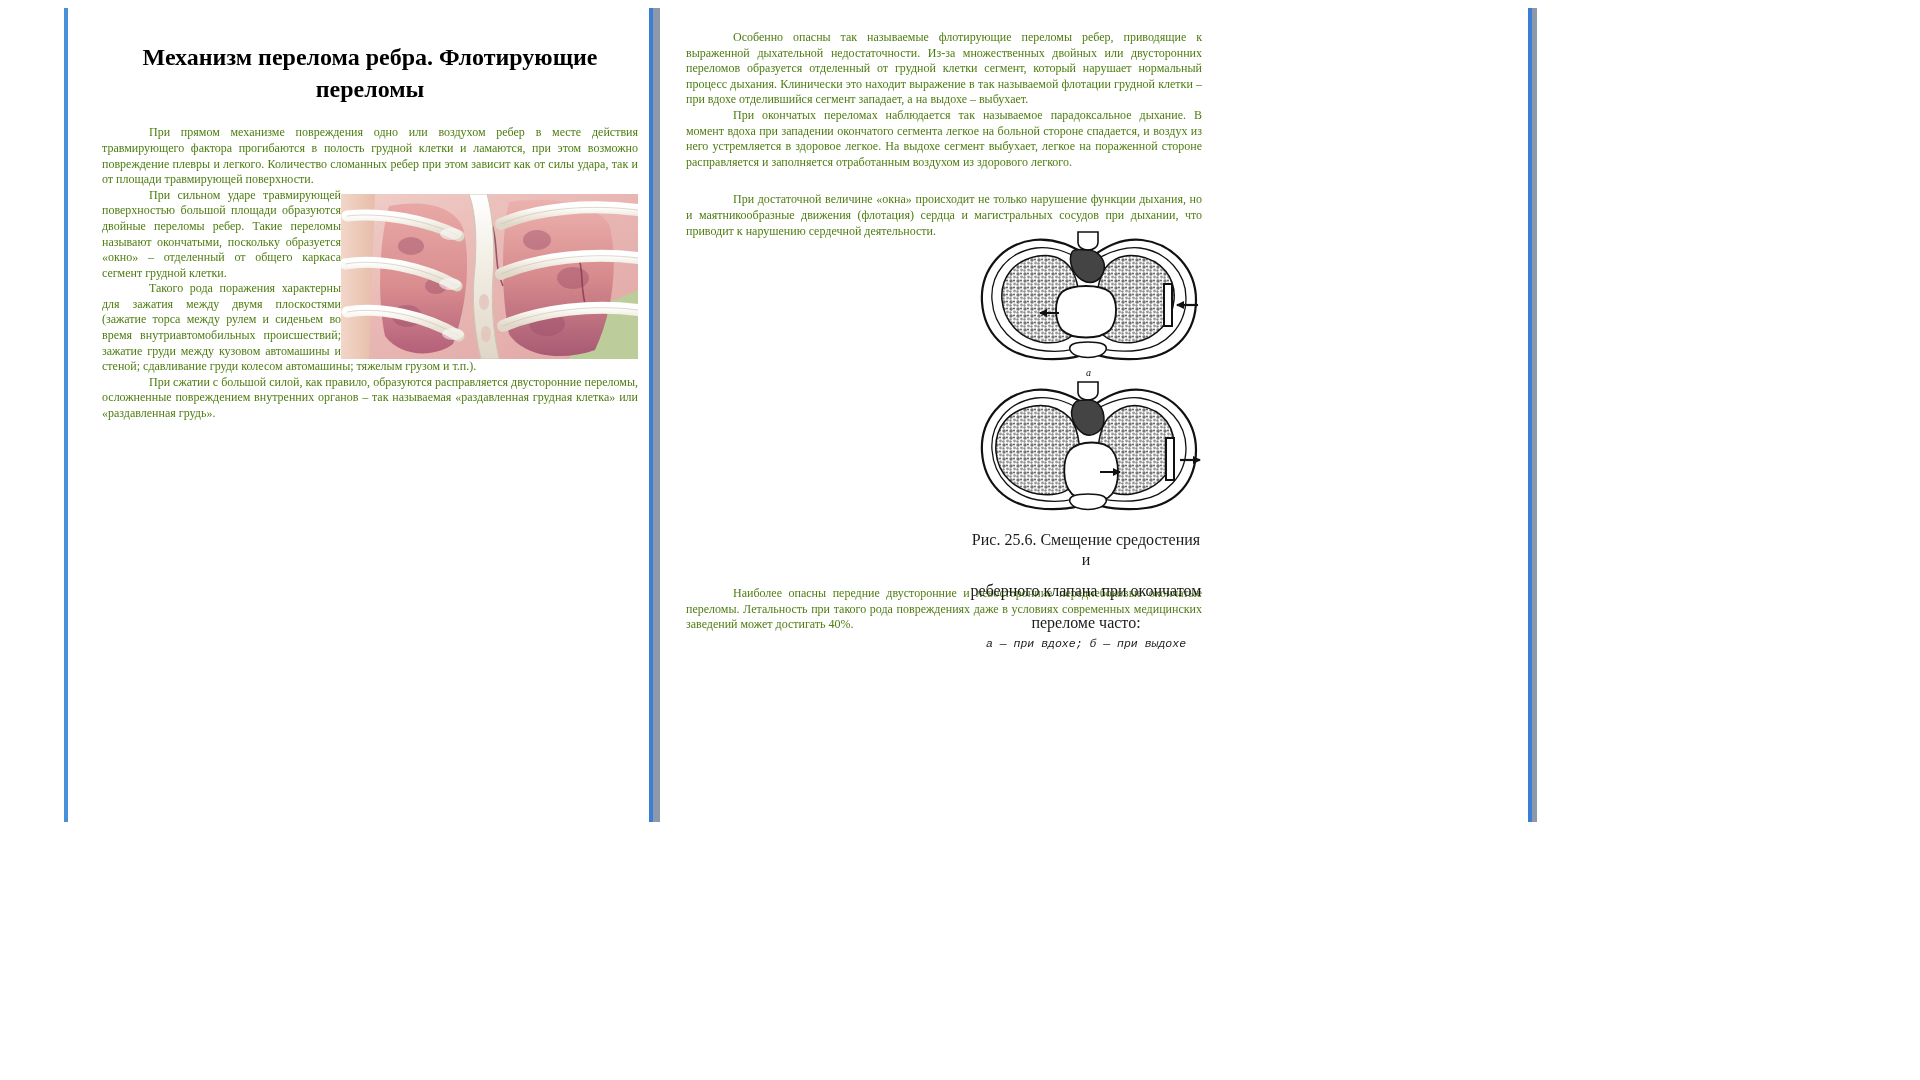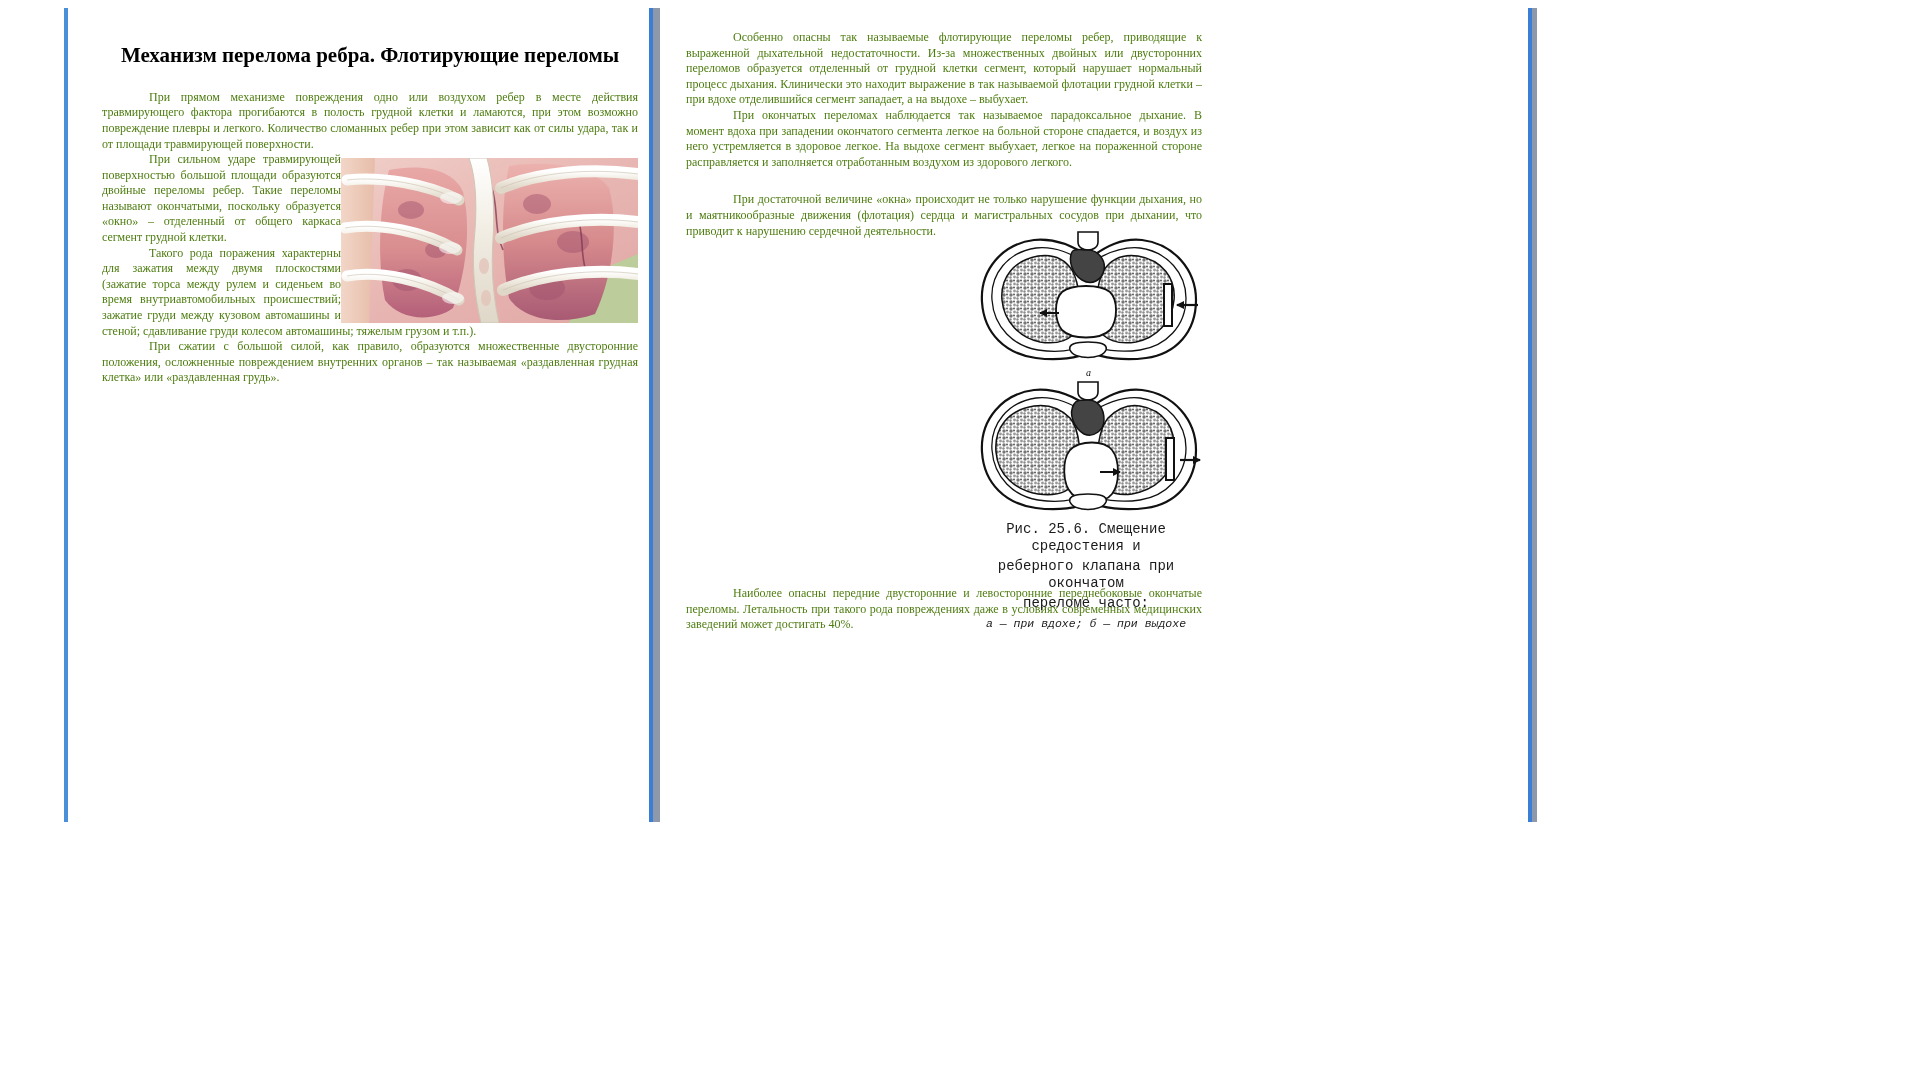--- a/index.html
+++ b/index.html
@@ -83,21 +83,21 @@
     background: #8d98ab;
   }
 
   
   .col {
     position: absolute;
     box-sizing: border-box;
   }
 
   .doc-title {
-    font-size: 21px;
+    font-size: 24px;
     font-weight: bold;
     text-align: center;
     line-height: 1.32;
     color: #000000;
   }
 
   p.body {
     margin: 0;
     font-size: 12px;
     line-height: 1.30;
@@ -143,25 +143,25 @@
 
   
   .med-figure {
     position: absolute;
     left: 970px;
     top: 228px;
     width: 232px;
     text-align: center;
   }
   .med-figure .fig-caption {
-    font-family: Liberation Mono, monospace;
-    font-size: 14px;
+    font-family: Liberation Serif, serif;
+    font-size: 16px;
     line-height: 1.22;
     color: #1b1b1b;
-    margin-top: 3px;
+    margin-top: 12px;
     text-align: center;
   }
   .med-figure .fig-sub {
     font-family: Liberation Mono, monospace;
     font-size: 11.5px;
     font-style: italic;
     color: #1b1b1b;
     margin-top: 5px;
     text-align: center;
   }
@@ -273,21 +273,21 @@
               <ellipse cx="112" cy="140" rx="11" ry="6"></ellipse>
             </g>
           </g>
         </svg>
       </div>
 
       <p class="body">При сильном ударе травмирующей поверхностью большой площади образуются двойные переломы ребер. Такие переломы называют окончатыми, поскольку образуется «окно» – отделенный от общего каркаса сегмент грудной клетки.</p>
     </div>
 
     <p class="body">Такого рода поражения характерны для зажатия между двумя плоскостями (зажатие торса между рулем и сиденьем во время внутриавтомобильных происшествий; зажатие груди между кузовом автомашины и стеной; сдавливание груди колесом автомашины; тяжелым грузом и т.п.).</p>
-    <p class="body">При сжатии с большой силой, как правило, образуются множественные двусторонние положения, осложненные повреждением внутренних органов – так называемая «раздавленная грудная клетка» или «раздавленная грудь».</p>
+    <p class="body">При сжатии с большой силой, как правило, образуются расправляется двусторонние переломы, осложненные повреждением внутренних органов – так называемая «раздавленная грудная клетка» или «раздавленная грудь».</p>
   </div>
 
   <div class="gutter-rule"></div>
   <div class="gutter-rule2"></div>
   <div class="page-right-edge"></div>
   <div class="page-right-edge2"></div>
 
   <div class="col" id="right-text">
     <p class="body">Особенно опасны так называемые флотирующие переломы ребер, приводящие к выраженной дыхательной недостаточности. Из-за множественных двойных или двусторонних переломов образуется отделенный от грудной клетки сегмент, который нарушает нормальный процесс дыхания. Клинически это находит выражение в так называемой флотации грудной клетки – при вдохе отделившийся сегмент западает, а на выдохе – выбухает.</p>
     <p class="body">При окончатых переломах наблюдается так называемое парадоксальное дыхание. В момент вдоха при западении окончатого сегмента легкое на больной стороне спадается, и воздух из него устремляется в здоровое легкое. На выдохе сегмент выбухает, легкое на пораженной стороне расправляется и заполняется отработанным воздухом из здорового легкого.</p>

